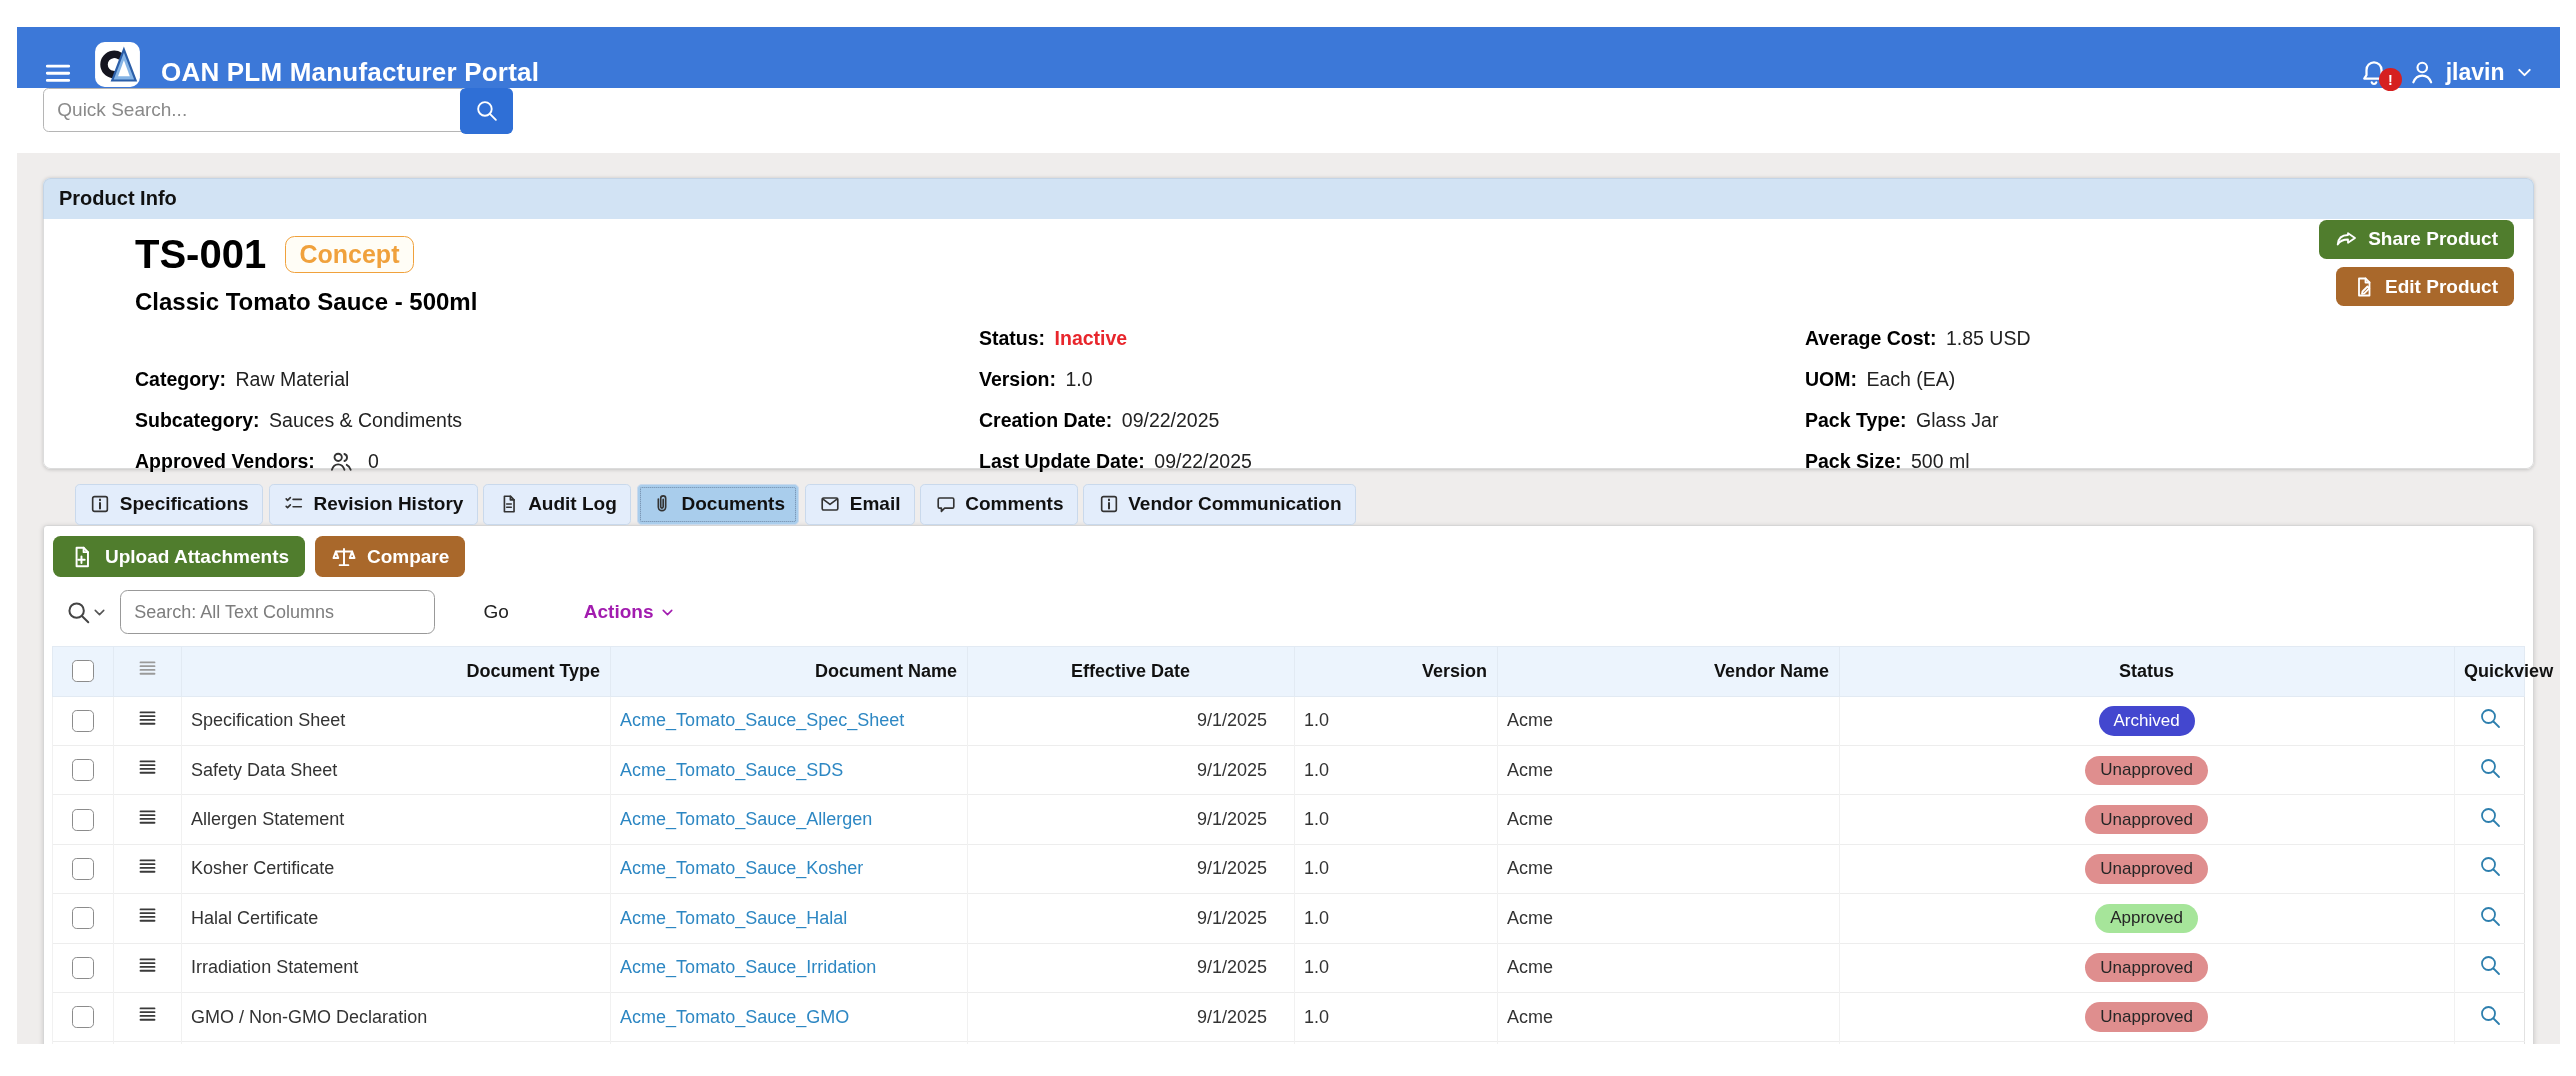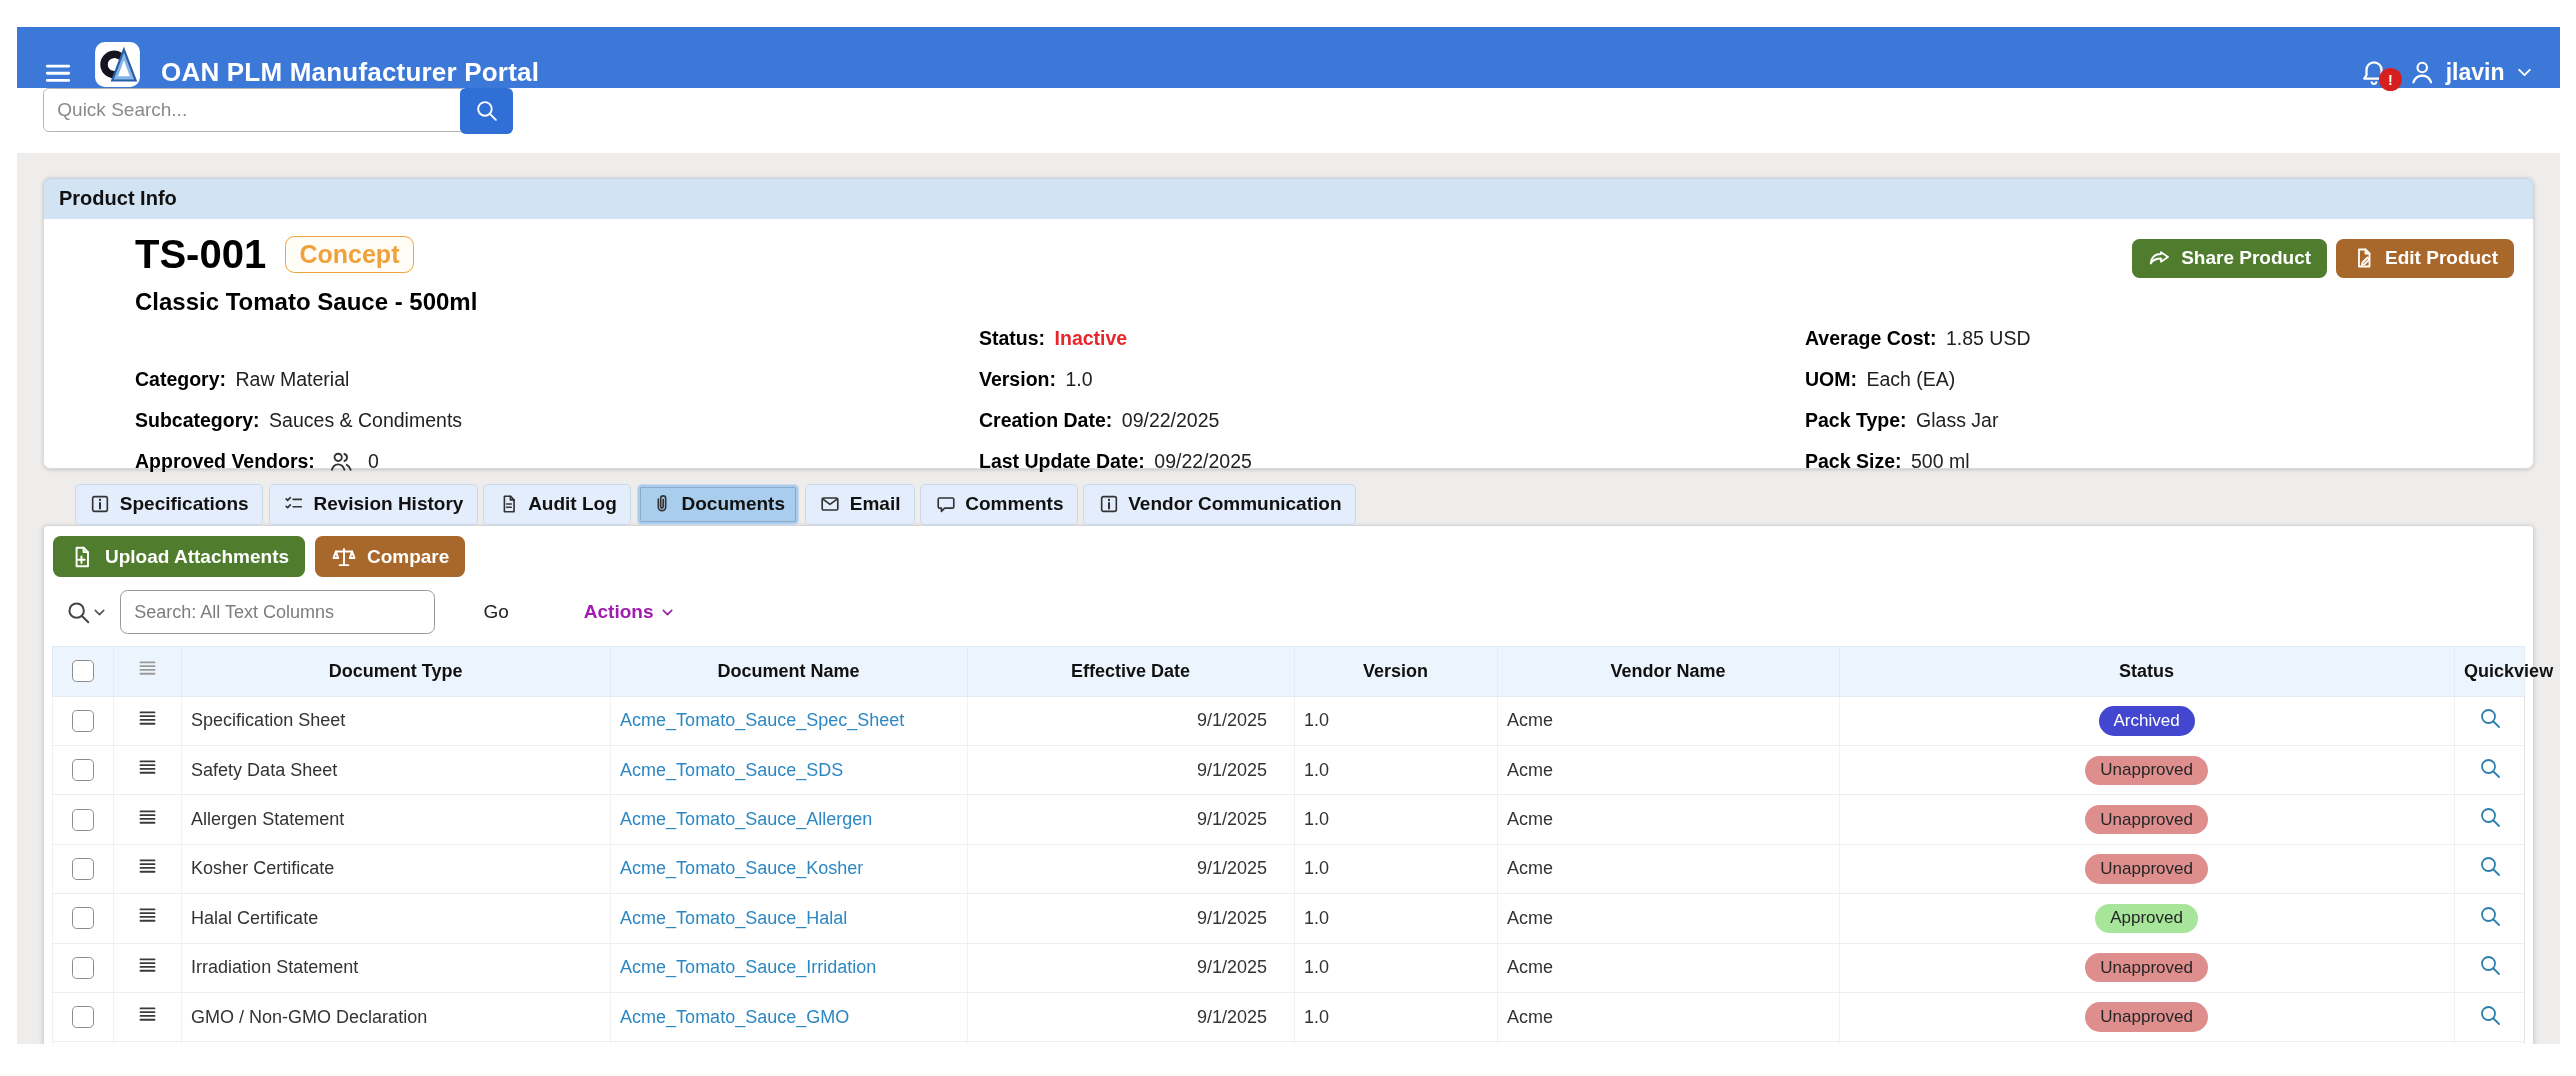--- a/index.html
+++ b/index.html
@@ -44,21 +44,21 @@
            font-size:25px;font-weight:bold;padding:2.8px 13.3px;background:#fffdf6;}
   .pname{font-size:24px;font-weight:bold;margin-top:11.4px;color:#000;}
   .pcol{position:absolute;}
   #pcol1{left:91px;top:140px;}
   #pcol2{left:935px;top:99px;}
   #pcol3{left:1761px;top:99px;}
   .pline{height:41px;display:flex;align-items:center;gap:9.5px;font-size:19.5px;}
   .plabel{font-weight:bold;color:#000;}
   .pvalue{color:#222;}
   .people{width:26.6px;height:25px;color:#333;margin:0 3.8px;}
-  .card-actions{position:absolute;right:19px;top:20px;display:flex;align-items:flex-end;gap:8.5px;}
+  .card-actions{position:absolute;right:19px;top:1px;display:flex;flex-direction:column;align-items:flex-end;gap:8.5px;}
   .btn{display:inline-flex;align-items:center;gap:9.5px;color:#fff;font-weight:bold;font-size:19px;
        border-radius:7.6px;padding:7.6px 16px;border:none;cursor:pointer;font-family:"Liberation Sans",sans-serif;}
   .btn .icon{width:24px;height:24px;color:#fff;}
   .btn-green{background:var(--green);}
   .btn-brown{background:var(--brown);}
 
   
   .tabs{display:flex;gap:5.7px;margin:15px 0 0 26px;padding-left:32px;}
   .tab{display:inline-flex;align-items:center;gap:8.5px;background:#e3edfb;border:0.9px solid #c9d9ec;
        border-radius:4.7px;padding:8.5px 13.3px;font-weight:bold;font-size:19px;color:#111;cursor:pointer;}
@@ -78,21 +78,21 @@
             color:#444;font-family:"Liberation Sans",sans-serif;outline:none;}
   .rs-input::placeholder{color:#7d7d7d;}
   .go-btn{margin-left:42px;font-size:19px;color:#222;background:none;border:none;cursor:pointer;
           font-family:"Liberation Sans",sans-serif;}
   .actions-btn{margin-left:63px;font-size:19px;font-weight:bold;color:#a21caf;background:none;border:none;
                display:flex;align-items:center;gap:5px;cursor:pointer;font-family:"Liberation Sans",sans-serif;text-align:center;}
   .actions-btn .chev{width:17px;height:17px;}
 
   
   table{width:100%;border-collapse:collapse;table-layout:fixed;border:0.9px solid #e2e2e2;}
-  th{background:#ecf4fd;font-size:18px;font-weight:bold;text-align:center;padding:11.4px 9.5px;
+  th{background:#ecf4fd;font-size:18px;font-weight:bold;text-align:right;padding:11.4px 9.5px;
      border:0.9px solid #e2eaf3;color:#111;}
   td{font-size:18px;padding:9.5px 9.5px;border-top:0.9px solid #ededed;border-left:0.9px solid #f1f1f1;color:#333;}
   .c-check{width:61px;} .c-menu{width:68px;} .c-type{width:429px;} .c-name{width:357px;}
   .c-date{width:327px;} .c-ver{width:203px;} .c-vendor{width:342px;} .c-status{width:615px;}
   .al-c{text-align:center;}
   td.date-cell{text-align:right;padding-right:26.6px;}
   th.h-date{text-align:center;}
   th.h-status,td.status-cell{text-align:center;}
   th.h-qv{text-align:right;padding-right:11.4px;}
   td.qv-cell{text-align:center;}

